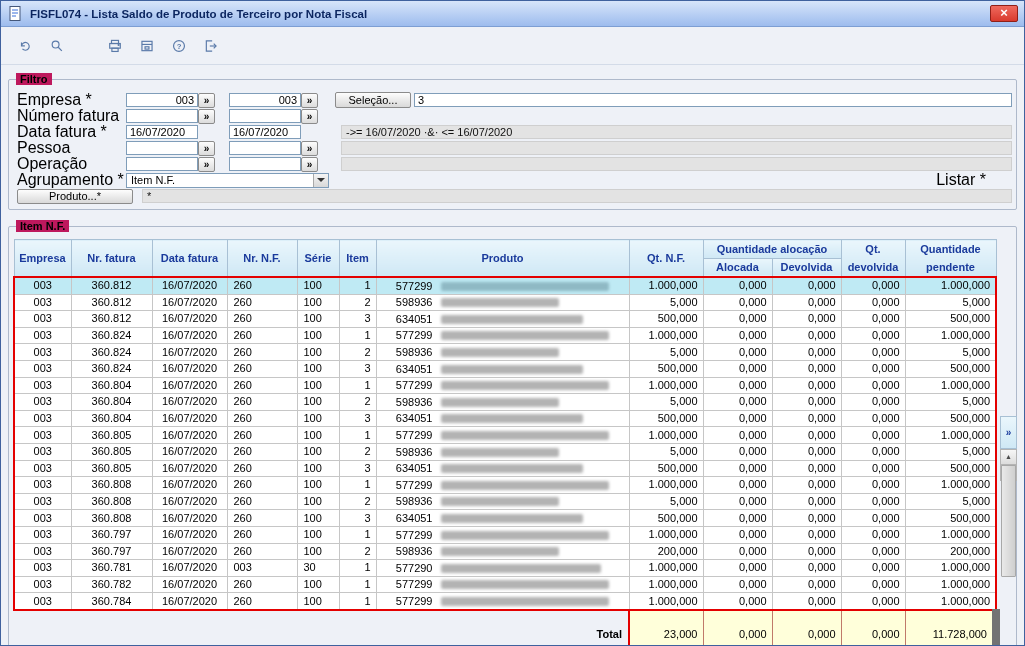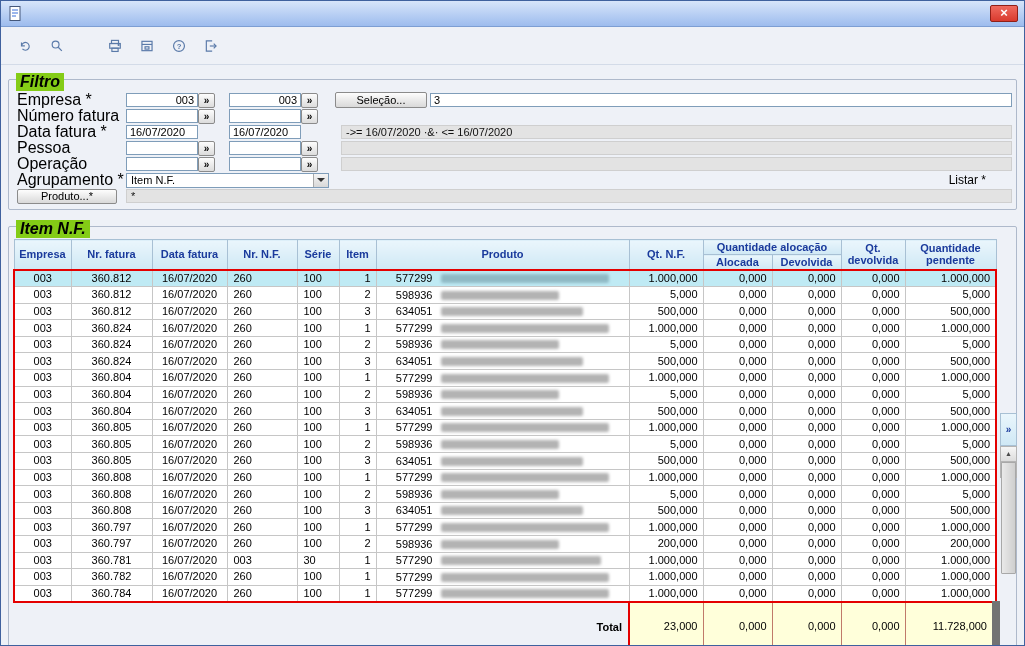--- a/index.html
+++ b/index.html
@@ -55,22 +55,22 @@
   .content { flex:1; padding:4px 7px 0 7px; overflow:hidden; }
   .groupbox {
     position:relative;
     border:1px solid #aeb9cb;
     border-radius:2px;
     background:#eef1f7;
     padding:12px 4px 5px 4px;
   }
   .gb-legend {
     position:absolute; top:-7px; left:7px;
-    background:#84cc16; padding:0 4px;
-    font-weight:bold; font-size:16px;font-style:italic;
+    background:#be185d; padding:0 4px;
+    font-weight:bold; font-size:11px;
   }
   .filter-box { margin-top:10px; }
   .grid-box { margin-top:16px; }
   
   .f-row { display:flex; align-items:center; height:16px; padding-left:4px; }
   .f-label { width:109px; flex:0 0 109px; font-size:16px; }
   .tb-input {
     height:14px; width:72px;
     border:1px solid #7f9db9; background:#fff;
     font-family:inherit; font-size:11px; padding:0 3px;
@@ -84,21 +84,21 @@
     cursor:pointer; padding:0;
   }
   .gap14 { margin-left:14px; }
   .gap31 { margin-left:31px; }
   .push-btn {
     height:16px; padding:0 8px;
     background:linear-gradient(#fdfdfd,#d9d9d9);
     border:1px solid #8b8b8b; border-radius:2px;
     font-family:inherit; font-size:11px; cursor:pointer;
   }
-  .selecao-btn { margin-left:17px; width:92px; }
+  .selecao-btn { margin-left:17px; width:76px; }
   .wide-input { flex:1; margin-left:3px; width:auto; }
   .ro-strip {
     height:14px; flex:1;
     background:#e3e3e3; border:1px solid #cfcfcf;
     font-size:11px; line-height:12px; padding:0 4px;
     color:#111; overflow:hidden; white-space:nowrap;
   }
   .strip-gap { margin-left:40px; }
   .strip-gap2 { margin-left:143px; }
   .strip-gap3 { margin-left:23px; }
@@ -114,38 +114,38 @@
     background:linear-gradient(#f5f5f5,#d8d8d8);
     border-left:1px solid #a9a9a9;
     display:flex; align-items:center; justify-content:center;
   }
   .cb-arrow {
     width:0; height:0;
     border-left:4px solid transparent; border-right:4px solid transparent;
     border-top:4px solid #333;
   }
   .agrup-combo { width:203px; }
-  .listar-label { margin-left:auto; margin-right:26px; font-size:12px; }
+  .listar-label { margin-left:auto; margin-right:26px; font-size:16px; }
   .listar-combo { width:204px; }
-  .produto-btn { width:100px; margin-right:9px; padding:0 2px; height:15px; }
+  .produto-btn { width:116px; margin-right:9px; padding:0 2px; height:15px; }
   
   .grid-wrap { display:flex; align-items:center; }
   table.data-grid {
     border-collapse:collapse; table-layout:fixed;
     width:982px; flex:0 0 982px;
     font-size:11px;
   }
   thead th {
     background:linear-gradient(#eaf6fc,#cfe8f5);
     color:#1a3a9c; font-weight:bold; font-size:11px;
     border:1px solid #a8c0d4;
     height:15px; padding:0 2px;
     text-align:center; vertical-align:middle;
   }
-  th.wrap2 { white-space:pre-line; line-height:12px; }
+  th.wrap2 { white-space:pre-line; line-height:18px; }
   tbody td {
     background:#fff;
     border:1px solid #c6c6c6;
     height:15px; line-height:15px;
     padding:0 2px; overflow:hidden; white-space:nowrap;
   }
   tbody tr.selected td { background:#bfeaf4; }
   tbody tr:first-child td { border-top:2px solid #e40000; }
   tbody tr:last-child td { border-bottom:2px solid #e40000; }
   tbody td:first-child { border-left:2px solid #e40000; }
@@ -198,20 +198,21 @@
 
 <div class="window">
 
   <div class="titlebar">
     <svg class="title-icon" viewBox="0 0 17 17">
       <rect x="3" y="1.5" width="10" height="14" fill="#ffffff" stroke="#44577a" stroke-width="1"></rect>
       <line x1="5" y1="5" x2="11" y2="5" stroke="#3a6fd8" stroke-width="1"></line>
       <line x1="5" y1="8" x2="11" y2="8" stroke="#3a6fd8" stroke-width="1"></line>
       <line x1="5" y1="11" x2="9" y2="11" stroke="#3a6fd8" stroke-width="1"></line>
     </svg>
+    <span class="title-text">FISFL074 - Lista Saldo de Produto de Terceiro por Nota Fiscal</span>
     <div class="close-btn">×</div>
   </div>
 
   <div class="toolbar">
     <button class="tb-btn">
       <svg width="18" height="18" viewBox="0 0 18 18">
         <path d="M4.5 8.5 a5 5 0 1 1 1.2 4.3"></path>
         <polyline points="4.5,4.5 4.5,8.8 8.8,8.8" fill="none"></polyline>
       </svg>
     </button>

